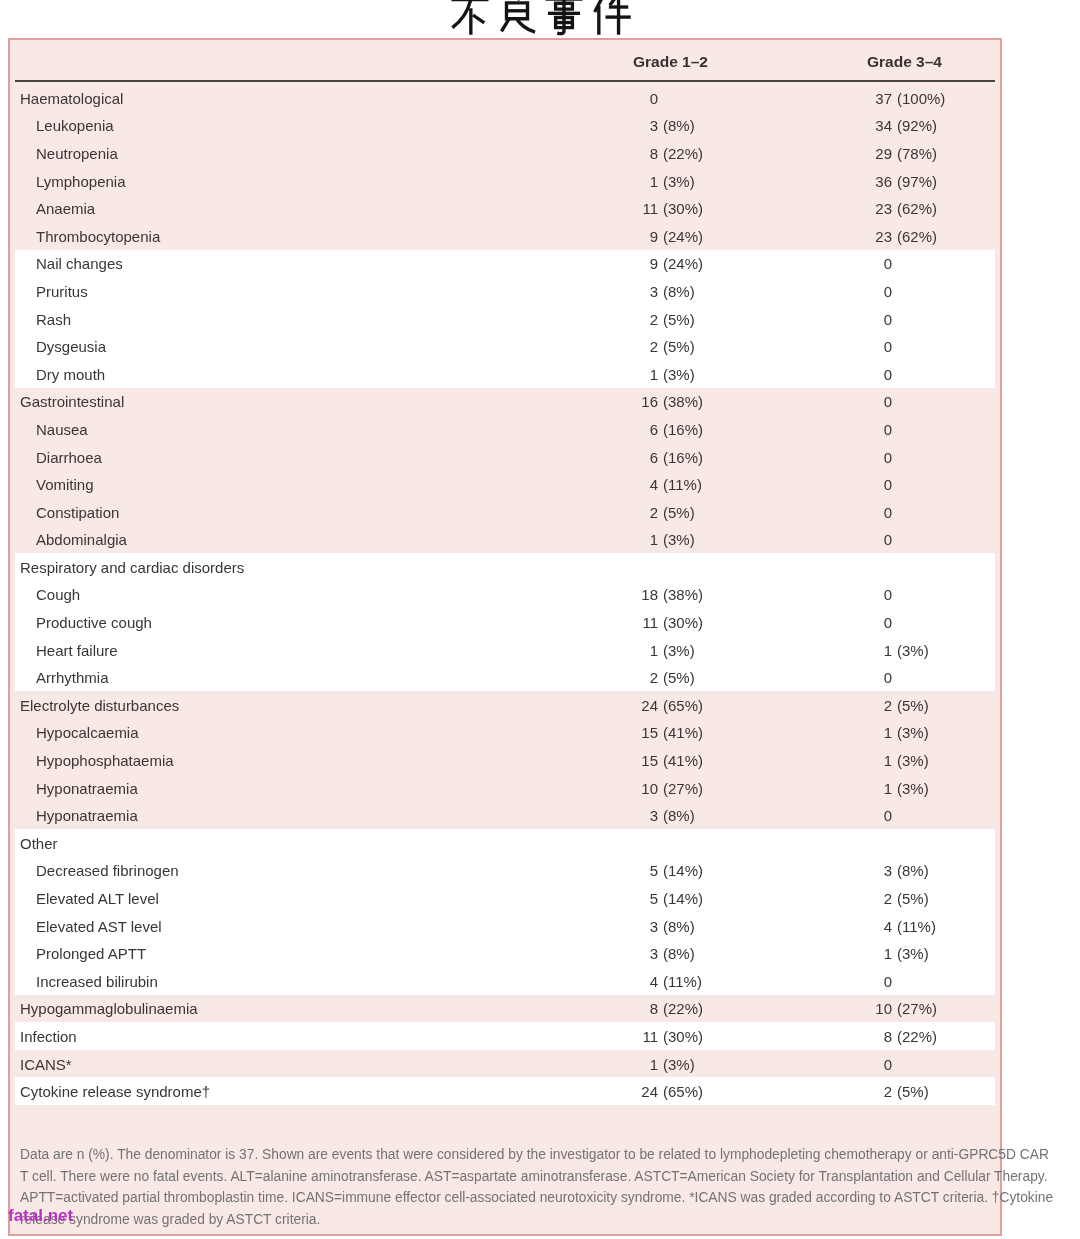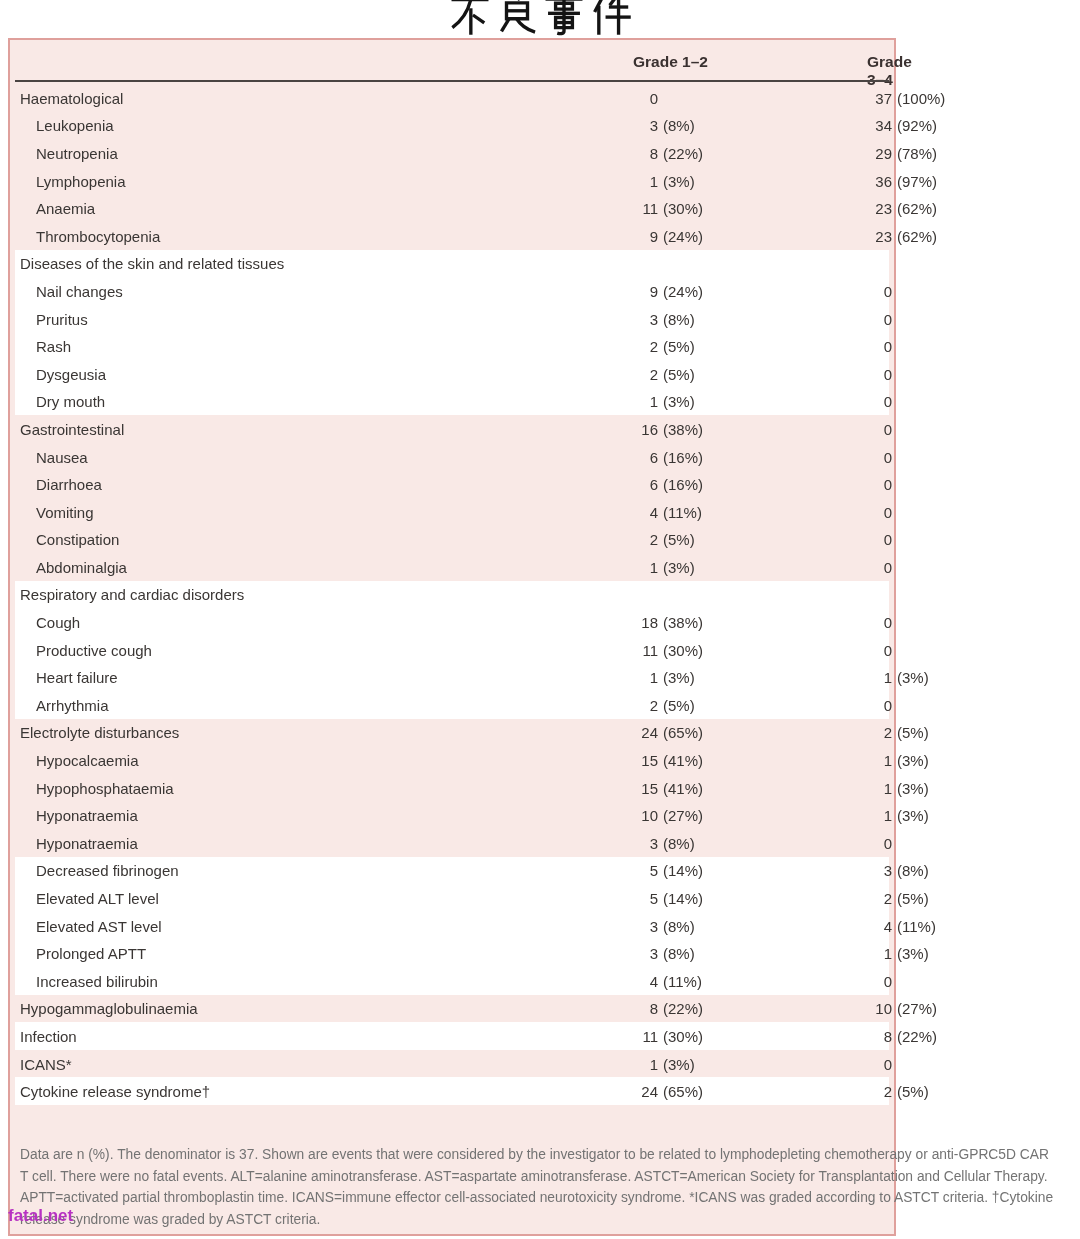--- a/index.html
+++ b/index.html
@@ -7,21 +7,21 @@
   body { font-family:"Liberation Sans","DejaVu Sans",sans-serif; }
   #stage { position:relative; width:1080px; height:1239px; background:#ffffff; overflow:hidden; }
 
   
   .title { position:absolute; top:-6px; left:0; right:0; height:46px;
            display:flex; justify-content:center; gap:5px; }
   .title svg { width:42px; height:42px; display:block; }
   .title path { stroke:#141414; stroke-width:8; fill:none; stroke-linecap:butt; }
 
   
-  .table { position:absolute; left:8px; top:38px; width:888px; height:1198px;
+  .table { position:absolute; left:8px; top:38px; width:994px; height:1198px;
            border:2px solid #dfa09c; background:#f9e9e6; }
 
   .col-head { position:absolute; top:13px; font-size:15.5px; font-weight:700; color:#3a3130; }
   .col-head.c1 { left:623px; }
   .col-head.c2 { left:857px; }
   .head-rule { position:absolute; top:40px; left:5px; right:5px; height:2px; background:#4a4442; }
 
   .tbody { position:absolute; top:44px; left:0; right:0; }
   .section { position:relative; }
   .section.white::before { content:""; position:absolute; top:0; bottom:0; left:5px; right:5px; background:#ffffff; }
@@ -112,25 +112,20 @@
             <span class="val c2"><span class="n">23</span><span class="p">(62%)</span></span>
           </div>
           <div class="row">
             <span class="lab ind">Thrombocytopenia</span>
             <span class="val c1"><span class="n">9</span><span class="p">(24%)</span></span>
             <span class="val c2"><span class="n">23</span><span class="p">(62%)</span></span>
           </div>
         </div>
         <div class="section white">
           <div class="row">
-            <span class="lab">Diseases of the skin and related tissues</span>
-            <span class="val c1"></span>
-            <span class="val c2"></span>
-          </div>
-          <div class="row">
             <span class="lab ind">Nail changes</span>
             <span class="val c1"><span class="n">9</span><span class="p">(24%)</span></span>
             <span class="val c2"><span class="n">0</span></span>
           </div>
           <div class="row">
             <span class="lab ind">Pruritus</span>
             <span class="val c1"><span class="n">3</span><span class="p">(8%)</span></span>
             <span class="val c2"><span class="n">0</span></span>
           </div>
           <div class="row">
@@ -230,20 +225,25 @@
             <span class="val c2"><span class="n">1</span><span class="p">(3%)</span></span>
           </div>
           <div class="row">
             <span class="lab ind">Hyponatraemia</span>
             <span class="val c1"><span class="n">3</span><span class="p">(8%)</span></span>
             <span class="val c2"><span class="n">0</span></span>
           </div>
         </div>
         <div class="section white">
           <div class="row">
+            <span class="lab">Other</span>
+            <span class="val c1"></span>
+            <span class="val c2"></span>
+          </div>
+          <div class="row">
             <span class="lab ind">Decreased fibrinogen</span>
             <span class="val c1"><span class="n">5</span><span class="p">(14%)</span></span>
             <span class="val c2"><span class="n">3</span><span class="p">(8%)</span></span>
           </div>
           <div class="row">
             <span class="lab ind">Elevated ALT level</span>
             <span class="val c1"><span class="n">5</span><span class="p">(14%)</span></span>
             <span class="val c2"><span class="n">2</span><span class="p">(5%)</span></span>
           </div>
           <div class="row">

